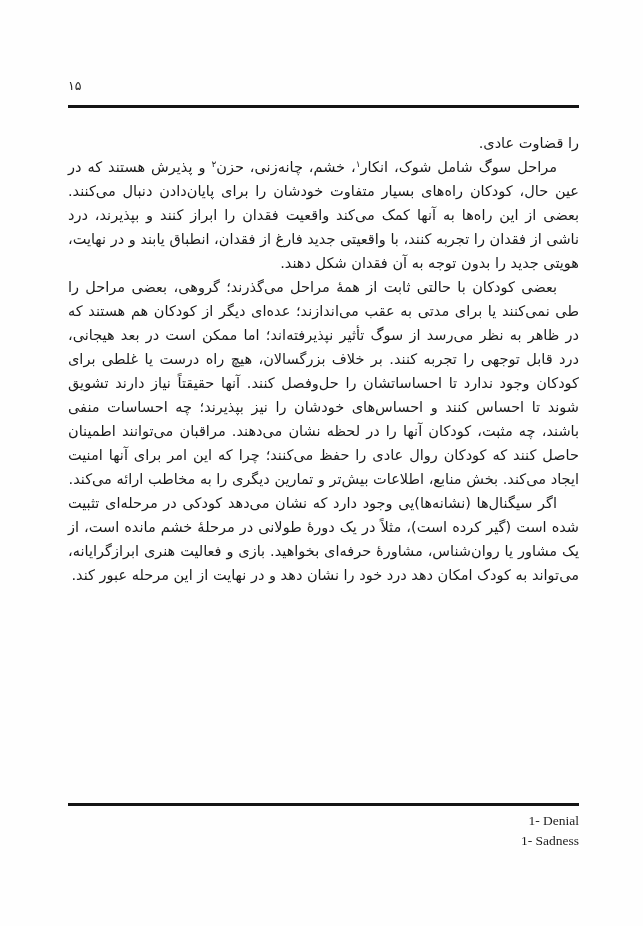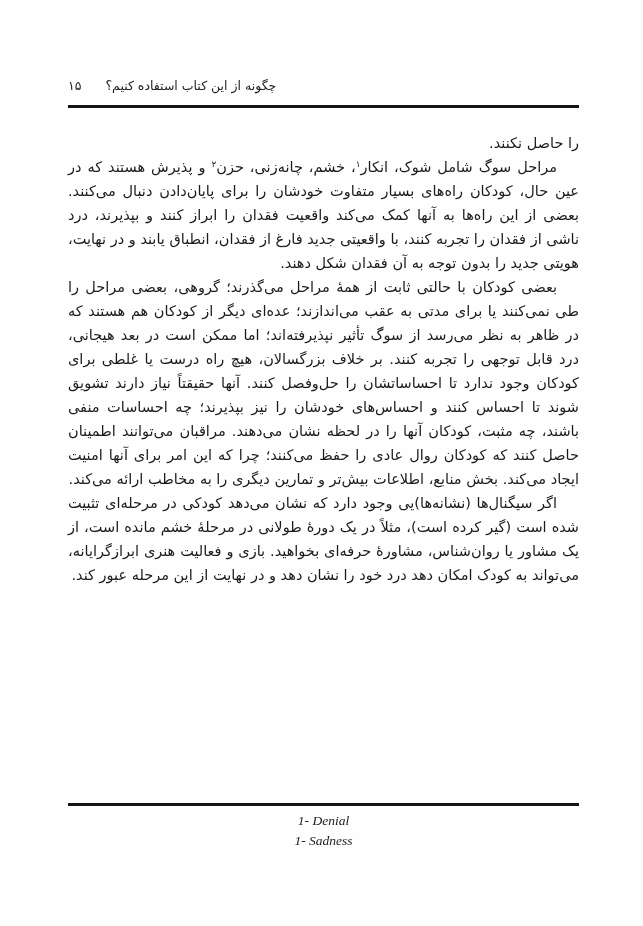--- a/index.html
+++ b/index.html
@@ -53,48 +53,46 @@
     font-size: 9px;
     line-height: 0;
     vertical-align: 5px;
   }
   
   .footnotes {
     position: absolute;
     left: 68px; right: 64px;
     top: 803px;
     direction: ltr;
-    text-align: center;
-    font-style: italic;
+    text-align: right;
   }
   .footnotes .rule { margin-top: 0; }
   .footnote-list {
     margin-top: 5px;
     font-family: "Liberation Serif", "DejaVu Serif", serif;
     font-size: 13.5px;
     line-height: 20px;
     color: #1c1c1c;
   }
   .footnote-list div { margin: 0; }
 </style>
 </head>
 <body>
 
 <div class="page">
   <div class="content">
 
     <div class="header">
       <span class="pagenum">۱۵</span>
-      <span class="title">چگونه از این کتاب استفاده کنیم؟</span>
     </div>
 
     <div class="rule"></div>
 
     <div class="body-text" id="body-text">
-        <p class=""><span>را حاصل نکنند.</span></p>
+        <p class=""><span>را قضاوت عادی.</span></p>
         <p class="indent"><span>مراحل سوگ شامل شوک، انکار</span><sup>۱</sup><span>، خشم، چانه‌زنی، حزن</span><sup>۲</sup><span> و پذیرش هستند که در عین حال، کودکان راه‌های بسیار متفاوت خودشان را برای پایان‌دادن دنبال می‌کنند. بعضی از این راه‌ها به آنها کمک می‌کند واقعیت فقدان را ابراز کنند و بپذیرند، درد ناشی از فقدان را تجربه کنند، با واقعیتی جدید فارغ از فقدان، انطباق یابند و در نهایت، هویتی جدید را بدون توجه به آن فقدان شکل دهند.</span></p>
         <p class="indent"><span>بعضی کودکان با حالتی ثابت از همۀ مراحل می‌گذرند؛ گروهی، بعضی مراحل را طی نمی‌کنند یا برای مدتی به عقب می‌اندازند؛ عده‌ای دیگر از کودکان هم هستند که در ظاهر به نظر می‌رسد از سوگ تأثیر نپذیرفته‌اند؛ اما ممکن است در بعد هیجانی، درد قابل توجهی را تجربه کنند. بر خلاف بزرگسالان، هیچ راه درست یا غلطی برای کودکان وجود ندارد تا احساساتشان را حل‌وفصل کنند. آنها حقیقتاً نیاز دارند تشویق شوند تا احساس کنند و احساس‌های خودشان را نیز بپذیرند؛ چه احساسات منفی باشند، چه مثبت، کودکان آنها را در لحظه نشان می‌دهند. مراقبان می‌توانند اطمینان حاصل کنند که کودکان روال عادی را حفظ می‌کنند؛ چرا که این امر برای آنها امنیت ایجاد می‌کند. بخش منابع، اطلاعات بیش‌تر و تمارین دیگری را به مخاطب ارائه می‌کند.</span></p>
         <p class="indent"><span>اگر سیگنال‌ها (نشانه‌ها)یی وجود دارد که نشان می‌دهد کودکی در مرحله‌ای تثبیت شده است (گیر کرده است)، مثلاً در یک دورۀ طولانی در مرحلۀ خشم مانده است، از یک مشاور یا روان‌شناس، مشاورۀ حرفه‌ای بخواهید. بازی و فعالیت هنری ابرازگرایانه، می‌تواند به کودک امکان دهد درد خود را نشان دهد و در نهایت از این مرحله عبور کند.</span></p>
       </div>
 
   </div>
 
   <div class="footnotes">
     <div class="rule"></div>
     <div class="footnote-list">

